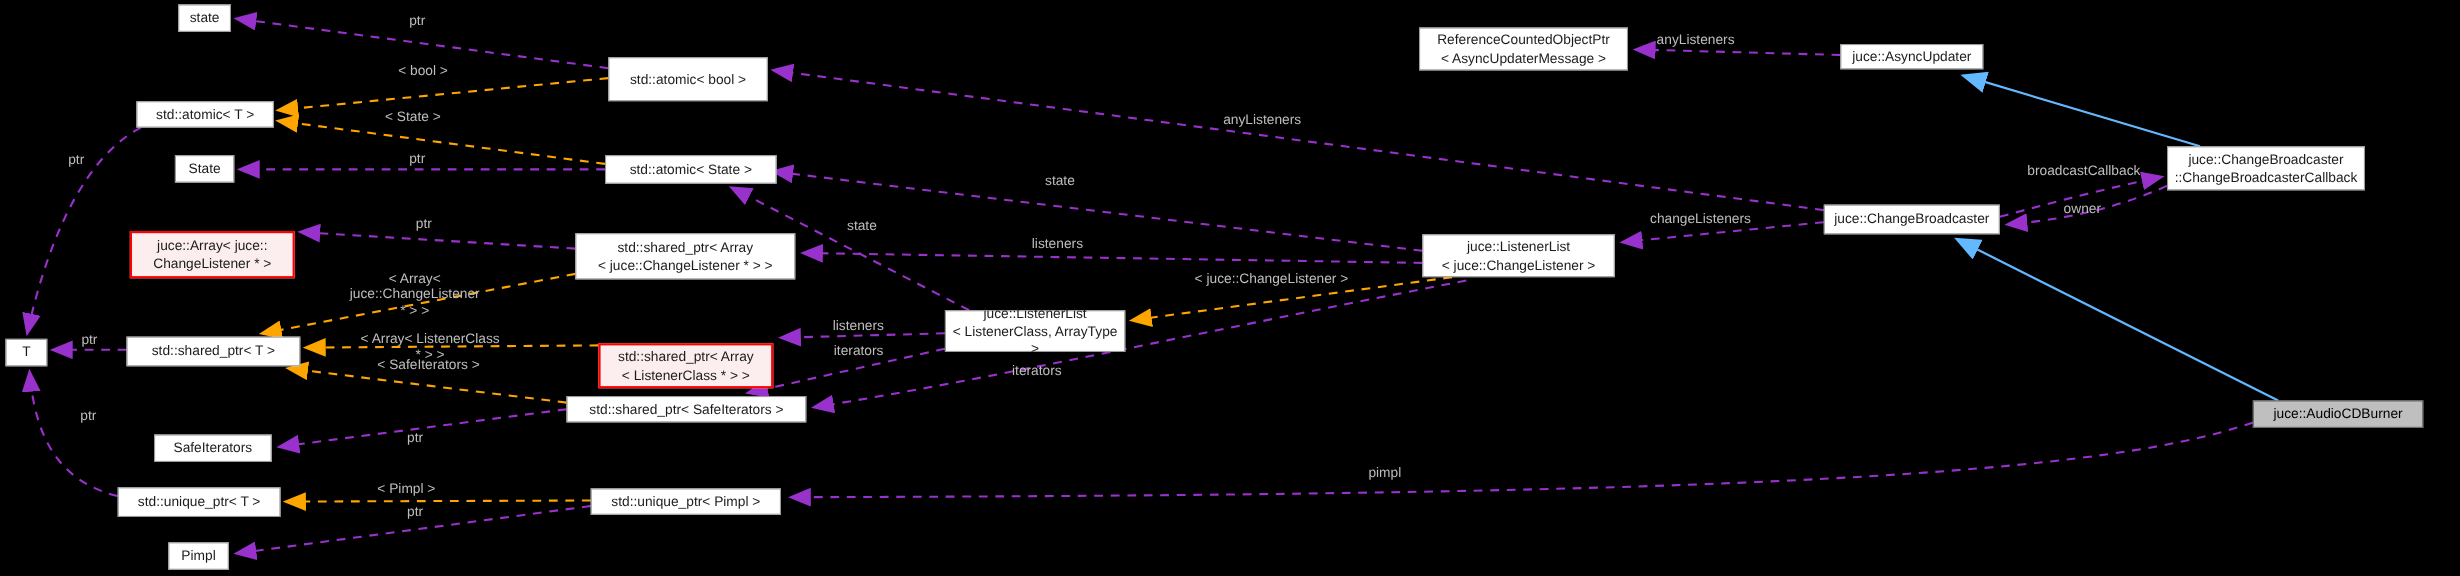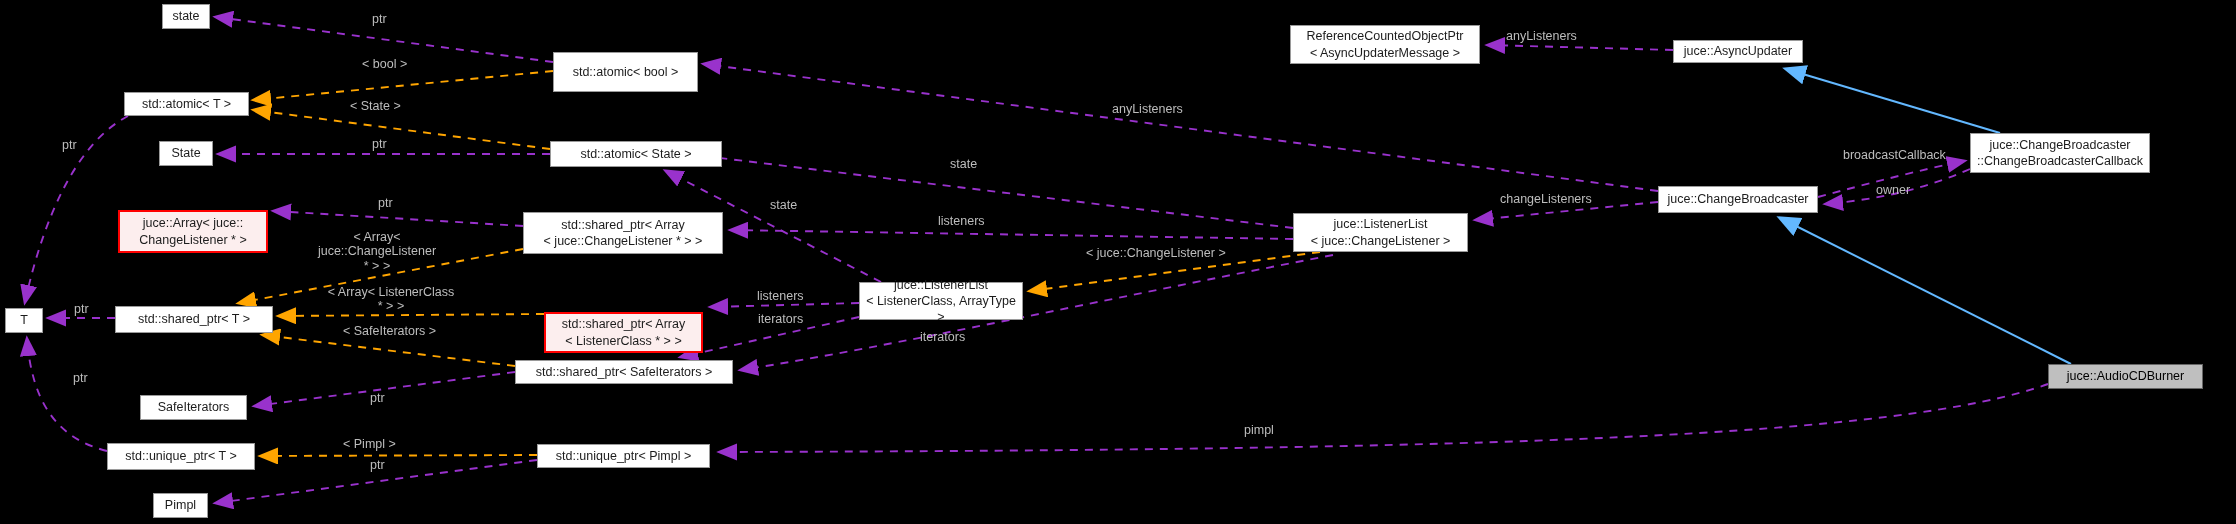--- a/index.html
+++ b/index.html
@@ -10,21 +10,21 @@
   .e-tpl{fill:none;stroke:#FFA500;stroke-width:1.9;stroke-dasharray:8 7;}
   .e-inh{fill:none;stroke:#63B8FF;stroke-width:2;}
   .node{position:absolute;display:flex;align-items:center;justify-content:center;
         background:#fff;border:1px solid #9a9a9a;color:#1c1c1c;font-size:12.5px;
         line-height:1.3;text-align:center;white-space:pre-line;box-sizing:border-box;
         padding:1px 3px;cursor:pointer;}
   .node.hl{border:2px solid #ff0000;background:#fceeee;margin-top:20px;}
   .node.focus{background:#bfbfbf;border:1px solid #666;color:#000;}
   .elabel{position:absolute;color:#bdbdbd;font-size:12.5px;line-height:1.15;
           white-space:pre-line;}
-  .elabel.ctr{text-align:center;}
+  .elabel.ctr{text-align:center;margin-top:16px;}
 </style>
 </head>
 <body>
 
 <div id="graph">
 
   <svg id="edges" viewBox="0 0 2236 524">
     <defs>
       <marker id="ap" markerWidth="11" markerHeight="9" refX="9" refY="4.5" orient="auto">
         <path d="M0,0 L11,4.5 L0,9 z" fill="#9932CC"></path>
@@ -64,21 +64,21 @@
     <path class="e-use" d="M537,460 L216,503" marker-end="url(#ap)"></path>
     <path class="e-use" d="M107,451 C55,438 32,400 27,339" marker-end="url(#ap)"></path>
     <path class="e-use" d="M515,372 L255,406" marker-end="url(#ap)"></path>
     <path class="e-use" d="M128,116 C78,142 44,215 25,302" marker-end="url(#ap)"></path>
   </svg>
 
   <div class="node" style="left:162px;top:4px;width:48px;height:25px">state</div>
   <div class="node" style="left:553px;top:52px;width:145px;height:40px">std::atomic&lt; bool &gt;</div>
   <div class="node" style="left:124px;top:92px;width:125px;height:24px">std::atomic&lt; T &gt;</div>
   <div class="node" style="left:159px;top:141px;width:54px;height:25px">State</div>
-  <div class="node" style="left:550px;top:141px;width:172px;height:26px">std::atomic&lt; State &gt;</div>
+  <div class="node" style="left:550px;top:141px;width:156px;height:26px">std::atomic&lt; State &gt;</div>
   <div class="node hl" style="left:118px;top:190px;width:150px;height:43px">juce::Array&lt; juce::
 ChangeListener * &gt;</div>
   <div class="node" style="left:523px;top:212px;width:200px;height:42px">std::shared_ptr&lt; Array
 &lt; juce::ChangeListener * &gt; &gt;</div>
   <div class="node" style="left:5px;top:308px;width:38px;height:25px">T</div>
   <div class="node" style="left:115px;top:306px;width:158px;height:27px">std::shared_ptr&lt; T &gt;</div>
   <div class="node hl" style="left:544px;top:292px;width:159px;height:41px">std::shared_ptr&lt; Array
 &lt; ListenerClass * &gt; &gt;</div>
   <div class="node" style="left:859px;top:282px;width:164px;height:38px">juce::ListenerList
 &lt; ListenerClass, ArrayType &gt;</div>

